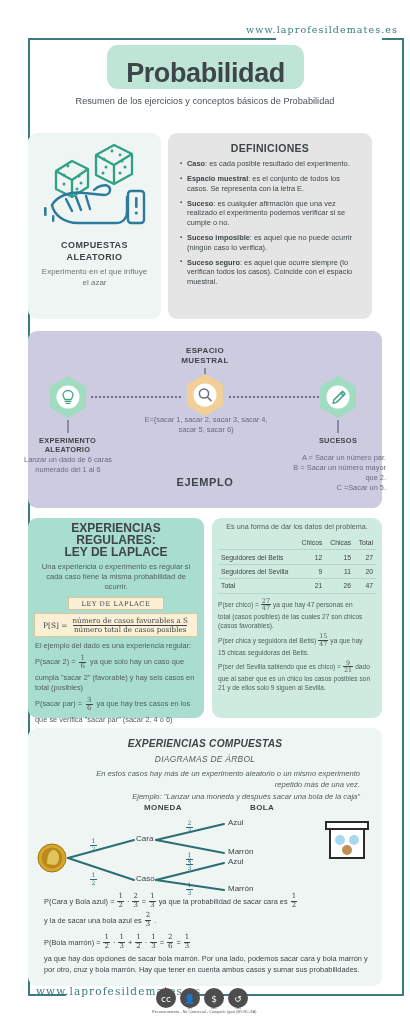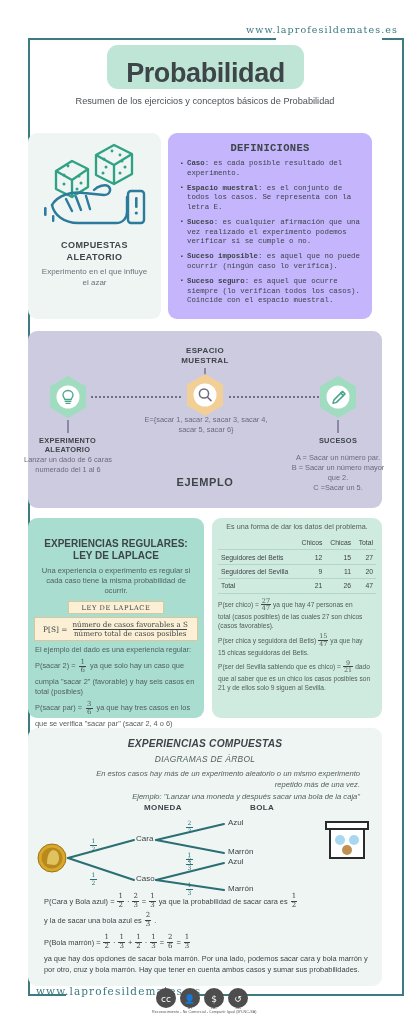--- a/index.html
+++ b/index.html
@@ -51,21 +51,21 @@
   .card-exp { left:28px; top:133px; width:133px; height:186px; background:#eef5f3; }
   .exp-title {
     position:absolute; left:0; right:0; top:106px; text-align:center;
     font-size:9px; font-weight:bold; letter-spacing:.4px; line-height:12px; color:#3d4548;
   }
   .exp-sub {
     position:absolute; left:10px; right:10px; top:133px; text-align:center;
     font-size:8px; line-height:11px; color:#6a7378;
   }
 
-  .card-def { left:168px; top:133px; width:204px; height:186px; background:#c4b5fd;font-family:Liberation Mono, monospace; }
+  .card-def { left:168px; top:133px; width:204px; height:186px; background:#e5e5e5; }
   .def-title { text-align:center; font-size:10.5px; font-weight:bold; padding:9px 0 5px; letter-spacing:.3px; }
   .def-list { padding:0 10px 0 12px; }
   .def-item { position:relative; font-size:7.4px; line-height:9.6px; margin-bottom:5.5px; padding-left:7px; color:#3d4548; }
   .def-item:before { content:"\25AA"; position:absolute; left:0; top:-0.5px; font-size:6px; color:#3d4548; }
   .def-item b { font-weight:bold; }
 
   
   .card-ej { left:28px; top:331px; width:354px; height:177px; background:#cdcbe0; }
   .ej-label {
     position:absolute; left:0; right:0; top:476px; text-align:center;
@@ -88,25 +88,25 @@
   .hex-3 { left:318px; top:375px; }
   .node-stem { position:absolute; width:1.5px; height:13px; background:#8c8aa3; }
   .ns-1 { left:67px; top:420px; }
   .ns-3 { left:337px; top:420px; }
   .node-cap { position:absolute; text-align:center; font-size:7.4px; font-weight:bold; letter-spacing:.3px; line-height:9px; }
   .nc-1 { left:20px; top:436px; width:95px; }
   .nc-3 { left:292px; top:436px; width:92px; }
   .node-txt { position:absolute; text-align:center; font-size:7.4px; line-height:10px; color:#6a6a7d; }
   .nt-1 { left:24px; top:455px; width:88px; }
   .nt-2 { left:140px; top:415px; width:132px; }
-  .nt-3 { left:290px; top:453px; width:96px; text-align:center; }
+  .nt-3 { left:290px; top:453px; width:96px; text-align:right; }
 
   
   .card-lap { left:28px; top:518px; width:176px; height:200px; background:#a8ddd0; }
-  .lap-title { text-align:center; font-size:10px; font-weight:bold; padding:20px 8px 0; line-height:12px; }
+  .lap-title { text-align:center; font-size:12px; font-weight:bold; padding:4px 8px 0; line-height:12px; }
   .lap-sub { text-align:center; font-size:7.6px; line-height:10px; padding:4px 9px 0; color:#53605e; }
   .lap-badge {
     margin:5px auto 0; width:96px; background:#fbf0d6; border:1px solid #d8c79c;
     text-align:center; font-family:"DejaVu Serif", serif; font-size:6.6px;
     letter-spacing:.6px; padding:1.5px 0; color:#3d4548;
   }
   .lap-formula {
     margin:3px 6px 0; background:#fbf0d6; border:1px solid #d8c79c;
     padding:3px 4px; display:flex; align-items:center; justify-content:center; gap:4px;
     font-family:"DejaVu Serif", serif; font-size:7.4px;

